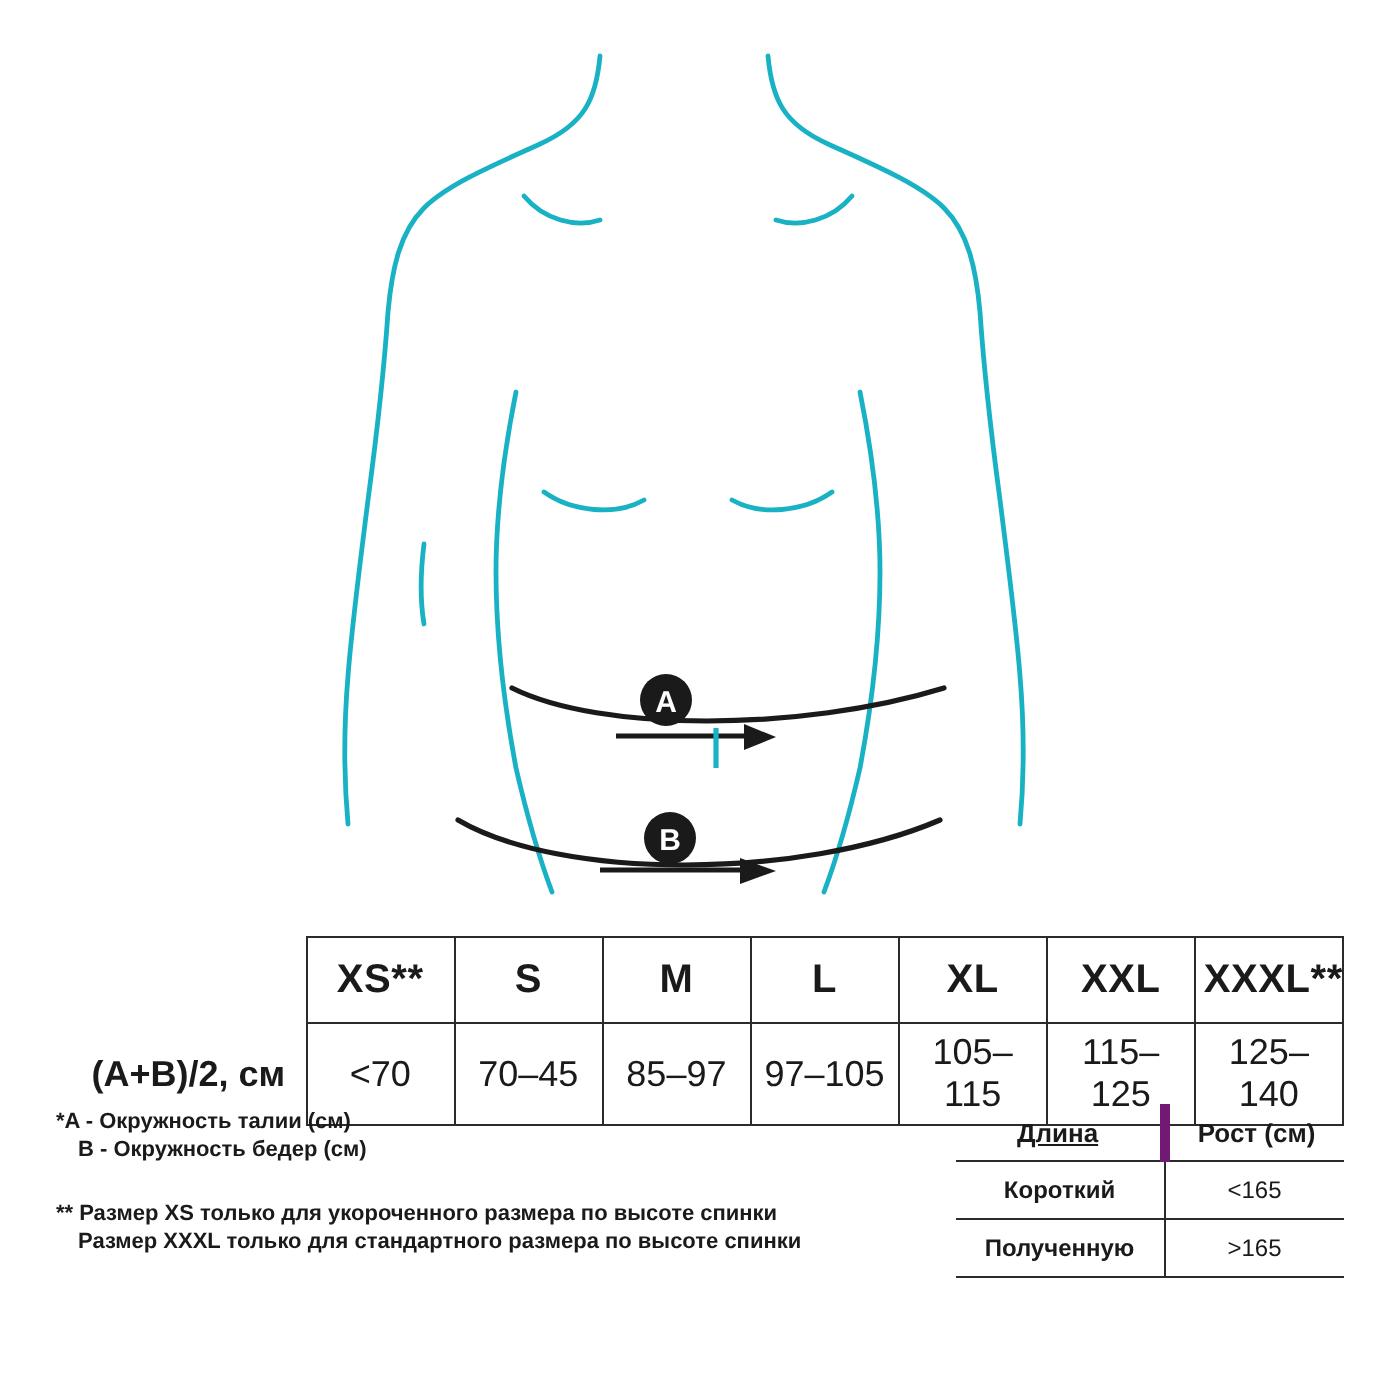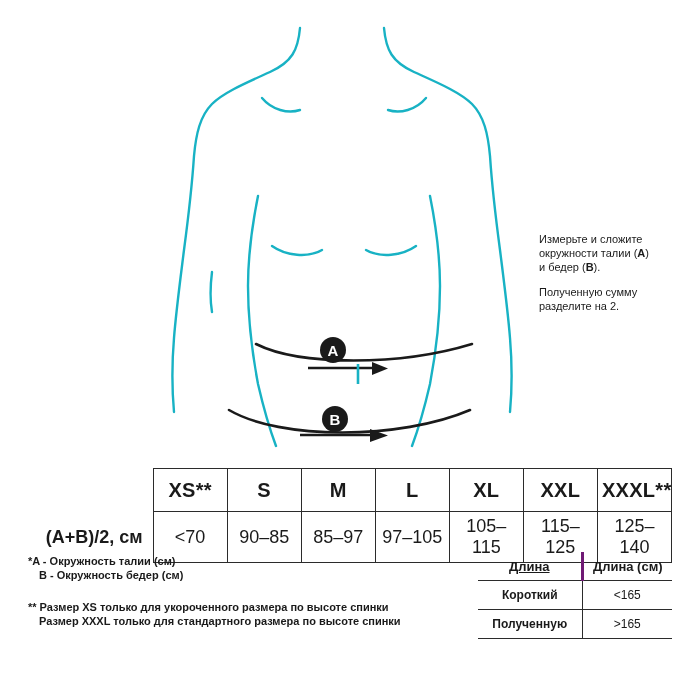--- a/index.html
+++ b/index.html
@@ -110,21 +110,21 @@
     vertical-align: middle;
     font-size: 12px;
     height: 28px;
     padding: 0;
   }
   #length-table .lt-head td {
     font-weight: bold;
     font-size: 13px;
     border-bottom: 1px solid #2b2b2b;
   }
-  #length-table .lt-head .lt-left { border-right: 3px solid #701a75; text-decoration: underline; }
+  #length-table .lt-head .lt-left { border-right: 5px solid #701a75; text-decoration: underline; }
   #length-table .lt-row td { border-bottom: 1px solid #2b2b2b; }
   #length-table .lt-row .lt-left {
     font-weight: bold;
     border-right: 1px solid #2b2b2b;
     margin-top: 35px;
   }
   #length-table .lt-left { width: 104px; }
   #length-table .lt-right { width: 90px; }
 </style>
 </head>
@@ -171,31 +171,20 @@
       <path d="M229 410 C280 440 400 440 470 410"></path>
     </g>
     <g fill="#1a1a1a">
       <path d="M300 435 L372 435" stroke="#1a1a1a" stroke-width="2.6" fill="none"></path>
       <path d="M370 429 L388 435.5 L370 442 Z"></path>
     </g>
     <circle cx="335" cy="419" r="13" fill="#1a1a1a"></circle>
     <text x="335" y="425" text-anchor="middle" font-family="Liberation Sans, sans-serif" font-size="15" font-weight="bold" fill="#ffffff">B</text>
   </svg>
 
-  <div class="instructions">
-    <p>
-      <span>Измерьте и сложите</span><br>
-      <span>окружности талии (</span><b>A</b><span>)</span><br>
-      <span>и бедер (</span><b>B</b><span>).</span>
-    </p>
-    <p>
-      <span>Полученную сумму</span><br>
-      <span>разделите на 2.</span>
-    </p>
-  </div>
 
   <table id="size-table">
     <colgroup>
       <col class="col-label">
       <col class="col-size">
         <col class="col-size">
         <col class="col-size">
         <col class="col-size">
       <col class="col-size">
         <col class="col-size">
@@ -208,21 +197,21 @@
       <td>S</td>
       <td>M</td>
       <td>L</td>
       <td>XL</td>
       <td>XXL</td>
       <td>XXXL**</td>
     </tr>
     <tr class="val-row">
       <td class="corner">(A+B)/2, см</td>
       <td>&lt;70</td>
-      <td>90–85</td>
+      <td>70–45</td>
       <td>85–97</td>
       <td>97–105</td>
       <td>105–115</td>
       <td>115–125</td>
       <td>125–140</td>
     </tr>
   </tbody>
     </table>
 
   <div class="footnote" id="footnote-b">
@@ -236,21 +225,21 @@
   </div>
 
   <table id="length-table">
     <colgroup>
         <col class="lt-left">
         <col class="lt-right">
       </colgroup>
     <tbody>
         <tr class="lt-head">
       <td class="lt-left">Длина</td>
-      <td class="lt-right">Длина (см)</td>
+      <td class="lt-right">Рост (см)</td>
     </tr>
     <tr class="lt-row">
       <td class="lt-left">Короткий</td>
       <td class="lt-right">&lt;165</td>
     </tr>
     <tr class="lt-row">
       <td class="lt-left">Полученную</td>
       <td class="lt-right">&gt;165</td>
     </tr>
   </tbody>

